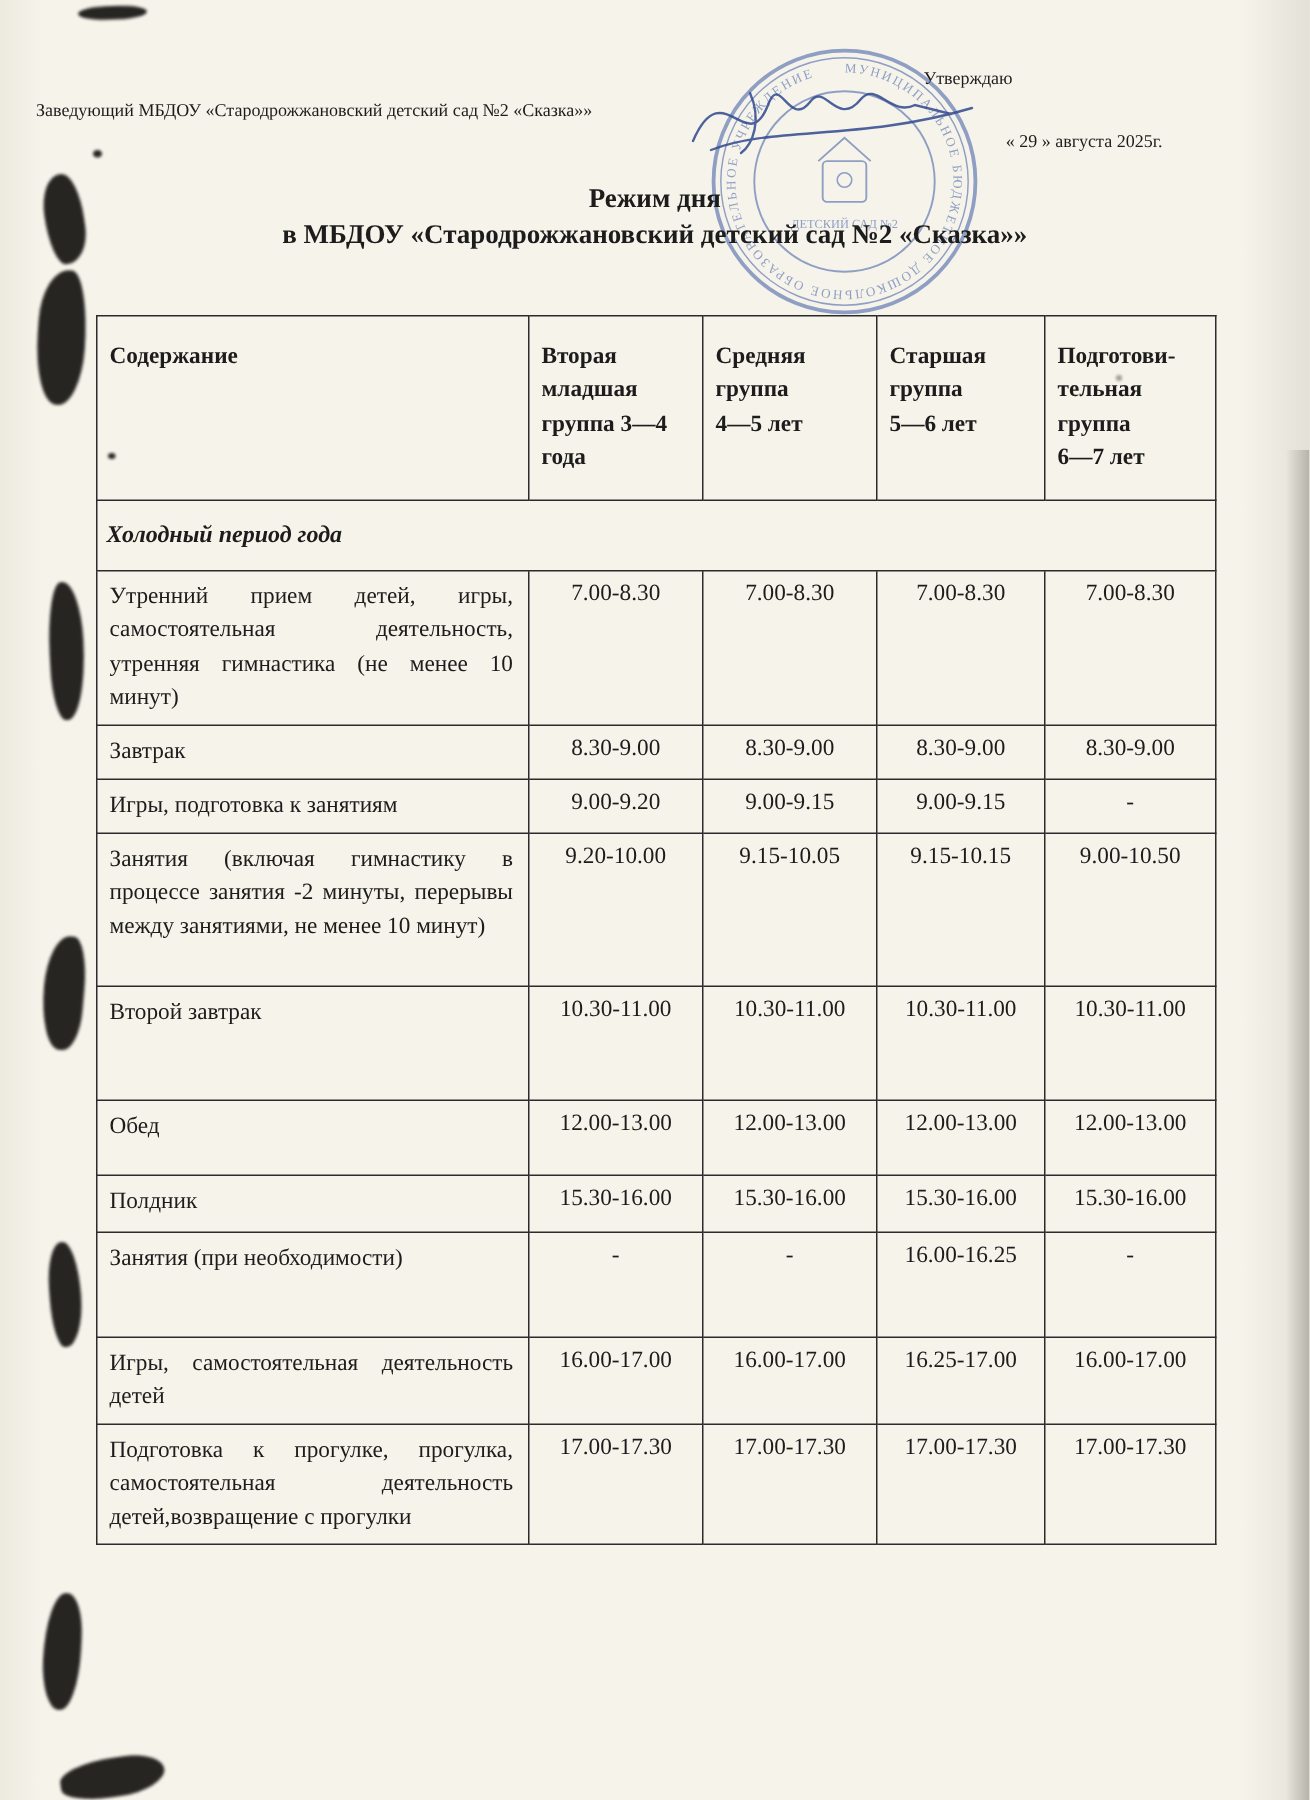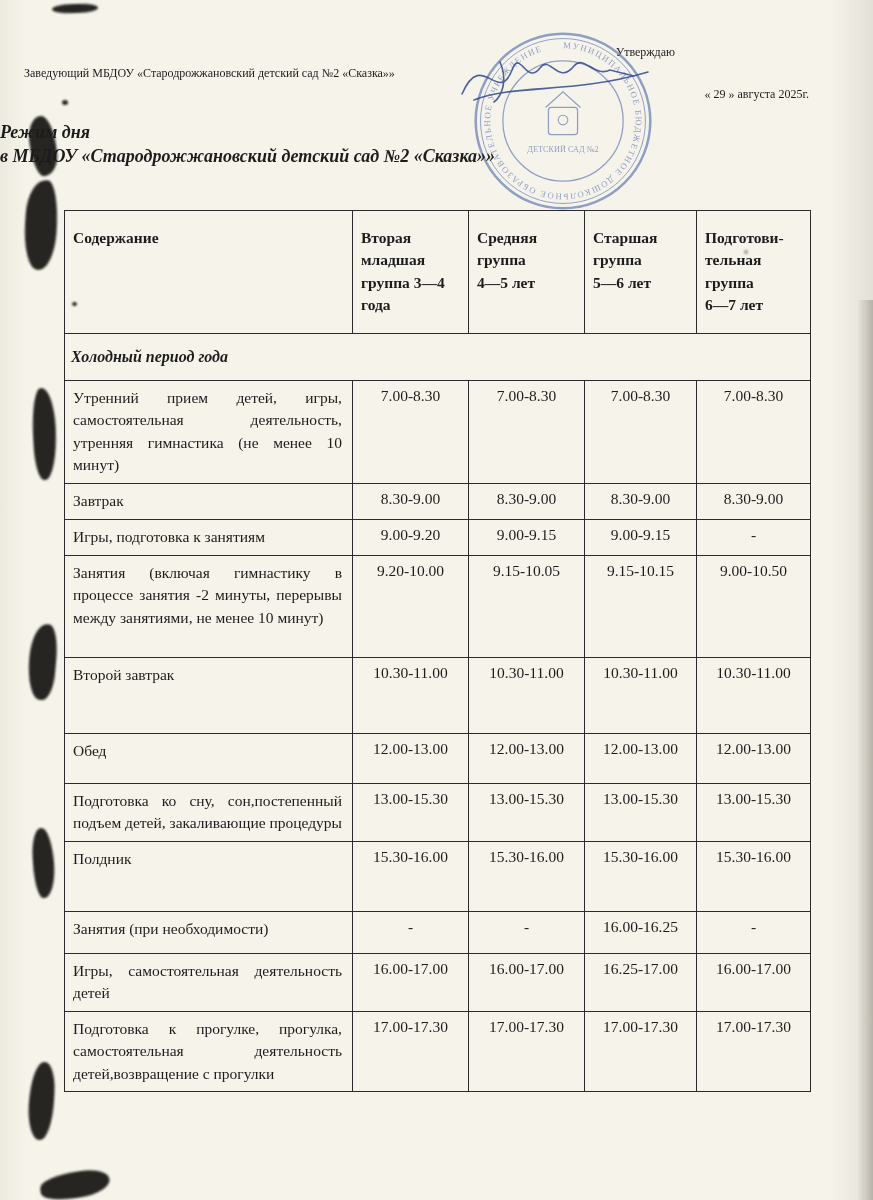--- a/index.html
+++ b/index.html
@@ -20,27 +20,27 @@
   .dot1{left:62px;top:100px;width:6px;height:5px;border-radius:50%;}
   .dot2{left:72px;top:302px;width:5px;height:4px;border-radius:50%;}
   .dot3{left:744px;top:250px;width:4px;height:4px;border-radius:50%;opacity:.4;}
   .edge-right{position:absolute;right:0;top:300px;bottom:0;width:16px;
       background:linear-gradient(to right,rgba(110,105,95,0) 0%,rgba(110,105,95,.38) 100%);}
   
   .approval{position:absolute;top:42px;left:0;right:0;font-size:12px;line-height:21px;}
   .appr-1{text-align:right;padding-right:198px;}
   .appr-2{text-align:left;padding-left:24px;}
   .appr-3{text-align:right;padding-right:158px;}
-  .appr-4{text-align:right;padding-right:64px;}
+  .appr-4{text-align:right;padding-right:98px;}
   .sig-line{display:inline-block;width:108px;border-bottom:1px solid #2a2a2a;margin-right:8px;vertical-align:baseline;height:14px;}
   
   .stamp{position:absolute;left:466px;top:24px;width:194px;height:194px;opacity:.55;pointer-events:none;}
   .signature{position:absolute;left:452px;top:40px;width:214px;height:78px;opacity:.85;pointer-events:none;}
   
-  .doc-title{position:absolute;top:120px;left:0;right:0;text-align:left;font-weight:bold;font-style:italic;}
+  .doc-title{position:absolute;top:120px;left:0;right:0;text-align:center;font-weight:bold;}
   .doc-title .t1{font-size:18px;line-height:24px;}
   .doc-title .t2{font-size:18px;line-height:24px;}
   
   table.schedule{position:absolute;left:64px;top:210px;width:746px;border-collapse:collapse;
       font-size:15.5px;table-layout:fixed;}
   .schedule th,.schedule td{border:1px solid #2b2b2b;vertical-align:top;}
   .schedule thead tr{height:102px;}
   .schedule th{font-weight:bold;text-align:left;padding:16px 8px;white-space:pre-line;line-height:1.45;}
   .schedule th:nth-child(3){}
   .schedule td.section{height:34px;text-align:left;font-weight:bold;font-style:italic;
@@ -188,27 +188,20 @@
           <td class="time">10.30-11.00</td>
         </tr>
         <tr>
           <td class="activity">Обед</td>
           <td class="time">12.00-13.00</td>
           <td class="time">12.00-13.00</td>
           <td class="time">12.00-13.00</td>
           <td class="time">12.00-13.00</td>
         </tr>
         <tr>
-          <td class="activity">Подготовка ко сну, сон,постепенный подъем детей, закаливающие процедуры</td>
-          <td class="time">13.00-15.30</td>
-          <td class="time">13.00-15.30</td>
-          <td class="time">13.00-15.30</td>
-          <td class="time">13.00-15.30</td>
-        </tr>
-        <tr>
           <td class="activity">Полдник</td>
           <td class="time">15.30-16.00</td>
           <td class="time">15.30-16.00</td>
           <td class="time">15.30-16.00</td>
           <td class="time">15.30-16.00</td>
         </tr>
         <tr>
           <td class="activity">Занятия (при необходимости)</td>
           <td class="time">-</td>
           <td class="time">-</td>

